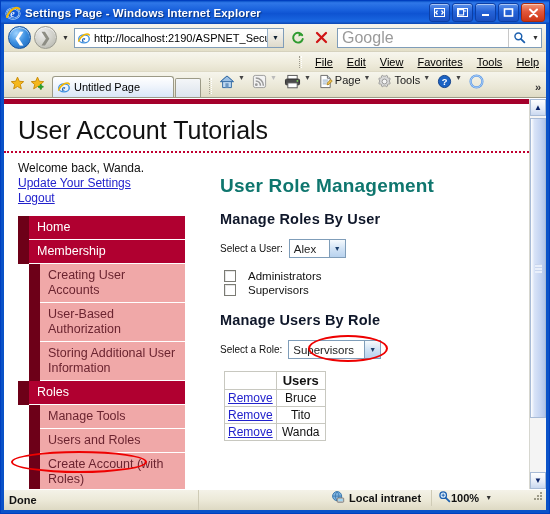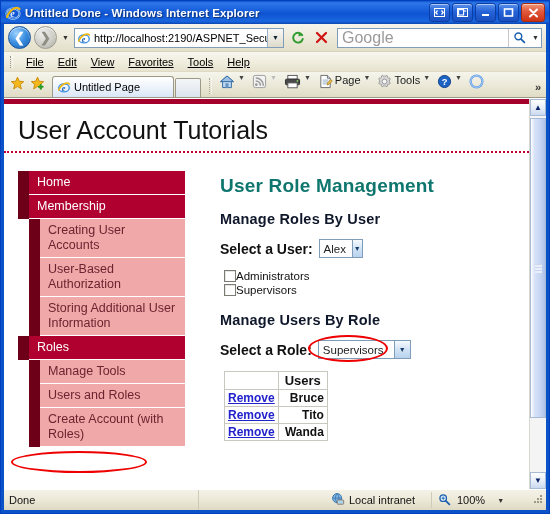--- a/index.html
+++ b/index.html
@@ -126,22 +126,23 @@
     flex: 0 0 22px; height:18px; display:flex;align-items:center;justify-content:center;
     border-left:1px solid #C8C8C8;
   }
   .searchbox .scaret { flex:0 0 11px; font-size:7px; color:#333; text-align:center;}
 
   
   .menubar {
     height: 20px; flex: 0 0 20px;
     background: linear-gradient(to bottom,#F7F6EE 0%,#EFECDC 60%,#E6E2CE 100%);
     display: flex; align-items: center;
-    padding-left: 6px;
+    padding-left: 24px;
     border-bottom: 1px solid #DEDAC6;
+    justify-content: flex-end;
   }
   .menubar .grip {
     width: 3px; height: 12px; border-left: 1px dotted #9b988a;
     border-right: 1px dotted #fff; margin-right: 6px;
   }
   .menuitem {
     font-size: 11px; color: #000; padding: 1px 7px;
   }
   .menuitem u { text-decoration: underline; }
 
@@ -233,53 +234,52 @@
   .navrow.sub .edge { background: #6D0018; }
   .navrow.sub .lbl {
     background: #F0A8A8; color:#6B2430; border-bottom: 1px solid #fff;
   }
 
   
   .maincol { flex: 1 1 auto; padding: 10px 10px 0 16px; }
   h1.ct { font-size: 19px; font-weight: bold; color:#0f766e; margin: 12px 0 14px 0; letter-spacing:.2px;}
   h2.ct { font-size: 14.5px; font-weight: bold; color:#0f172a; margin: 0 0 12px 0; letter-spacing:.2px;}
   .fieldrow { display:flex; align-items:center; gap:6px; margin-bottom: 12px; position:relative;}
-  .flabel { font-size: 14px; font-weight: bold; color:#111; }
+  .flabel { font-size: 10px; font-weight: normal; color:#111; }
   .ddl {
     height: 19px; background: linear-gradient(to bottom,#FFFFFF,#FFFFFF);
     border: 1px solid #7F9DB9; display:flex; align-items:center;
     font-size: 11.5px; color:#222; padding-left: 4px;
   }
   .ddl .txt { padding-right: 6px; white-space: nowrap; }
   .ddl .btn {
     width: 16px; height: 17px; margin-left:auto;
     background: linear-gradient(to bottom,#F6FAFD 0%,#D2E3F5 50%,#B8D2EE 100%);
     border-left: 1px solid #7F9DB9;
     display:flex;align-items:center;justify-content:center;
     font-size: 7px; color:#1C3E6B;
   }
-  #ddl-user { width: 44px; }
+  #ddl-user { width: 57px; }
   #ddl-role { width: 93px; }
 
-  .cbrow { display:flex; align-items:center; gap:0; font-size:11.5px; color:#111; margin-bottom:2px;}
+  .cbrow { display:flex; align-items:center; gap:12px; font-size:11.5px; color:#111; margin-bottom:2px;}
   .cbox {
     width: 12px; height: 12px; flex:0 0 12px;
     background:#fff; border:1px solid #7B7B74;
     box-shadow: inset 1px 1px 0 #E6E6E6;
   }
   .cbgroup { margin: 0 0 16px 4px; }
 
   table.users {
     border-collapse: collapse; margin: 4px 0 16px 4px;
     font-size: 12px;
   }
   table.users td, table.users th {
-    border: 1px solid #C8C8C0; padding: 1px 3px; text-align:right;
+    border: 1px solid #C8C8C0; padding: 1px 3px; text-align:center;
     white-space: nowrap;
-    font-weight: bold;
   }
   table.users th { font-size: 13px; font-weight:bold; color:#111; text-align:center; padding: 1px 6px; }
   table.users td.rm a { color:#2222CC; text-decoration: underline; font-size: 12px;}
   table.users td.nm { color:#111; }
 
   
   .annot {
     position: absolute; border: 2.5px solid #EE0000;
     border-radius: 50%/50%; pointer-events:none; z-index: 30;
   }
@@ -306,48 +306,49 @@
   }
   .sbthumb .grip2 {
     width:7px;height:9px;
     background: repeating-linear-gradient(to bottom,#C9D6EE 0 1px,#E9EFFA 1px 3px);
   }
 
   
   .statusbar {
     height: 21px; flex: 0 0 21px;
     background: linear-gradient(to bottom,#F4F2E8 0%,#ECE9D8 50%,#DDD9C3 100%);
-    display:flex; align-items:center; font-size: 11px; color:#111;
+    display:flex; align-items:flex-start; font-size: 11px; color:#111;
     border-top: 1px solid #fff;
+    font-weight: bold;
   }
   .st-cell { height:100%; display:flex; align-items:center; padding: 0 5px;
              border-right: 1px solid #CFCBB6; }
   .st-done { flex: 0 0 195px; }
   .st-sep { flex: 0 0 40px; border-right: 1px solid #CFCBB6;}
   .st-sep2 { flex: 0 0 28px; border-right: 1px solid #CFCBB6;}
   .st-zone { flex: 1 1 auto; display:flex; align-items:center; gap:4px;
              justify-content:flex-start; padding-left: 8px; border-right:1px solid #CFCBB6;}
-  .st-zoom { flex: 0 0 100px; display:flex; align-items:center; gap:6px; padding-left:6px;}
+  .st-zoom { flex: 0 0 100px; display:flex; align-items:center; gap:0; padding-left:6px;}
   .st-grip { flex: 0 0 14px; }
 </style>
 </head>
 <body>
 
 <div id="window">
 
   <div class="titlebar">
     <span class="ie-logo-sm">
       <svg viewBox="0 0 16 16" width="16" height="16">
         <ellipse cx="8" cy="8.6" rx="6.6" ry="5.2" fill="none" stroke="#CFE3FF" stroke-width="2"></ellipse>
         <ellipse cx="8" cy="8.6" rx="6.6" ry="5.2" fill="none" stroke="#2E7CD6" stroke-width="1"></ellipse>
         <path d="M2 12 C 5 4, 12 1, 14.5 4" stroke="#F2B705" stroke-width="2.1" fill="none" stroke-linecap="round"></path>
         <text x="5.2" y="12.2" font-size="10" font-family="Liberation Serif, serif" fill="#E8F1FF" font-style="italic" font-weight="bold">e</text>
       </svg>
     </span>
-    <span class="title">Untitled Done - Windows Internet Explorer</span>
+    <span class="title">Settings Page - Windows Internet Explorer</span>
 
     <div class="wbtns">
       <div class="wbtn">
         <svg width="11" height="9" viewBox="0 0 11 9">
             <rect x="0.5" y="0.5" width="10" height="8" fill="none" stroke="#fff" stroke-width="1"></rect>
             <path d="M3.5 2.5 L1.8 4.5 L3.5 6.5 M7.5 2.5 L9.2 4.5 L7.5 6.5" stroke="#fff" stroke-width="1.3" fill="none"></path>
           </svg>
       </div>
       <div class="wbtn">
         <svg width="11" height="9" viewBox="0 0 11 9">
@@ -549,20 +550,25 @@
 
         <div class="topbar-red"></div>
 
         <div class="siteheader">
           <div class="sitetitle">User Account Tutorials</div>
         </div>
 
         <div class="bodysplit">
 
           <div class="leftcol">
+            <div class="welcome">
+              <span>Welcome back, Wanda.</span>
+              <a href="#">Update Your Settings</a>
+              <a href="#">Logout</a>
+            </div>
 
             <div class="navmenu">
               <div class="navrow top">
                 <span class="edge"></span>
                 <span class="lbl">Home</span>
               </div>
               <div class="navrow top">
                 <span class="edge"></span>
                 <span class="lbl">Membership</span>
               </div>

